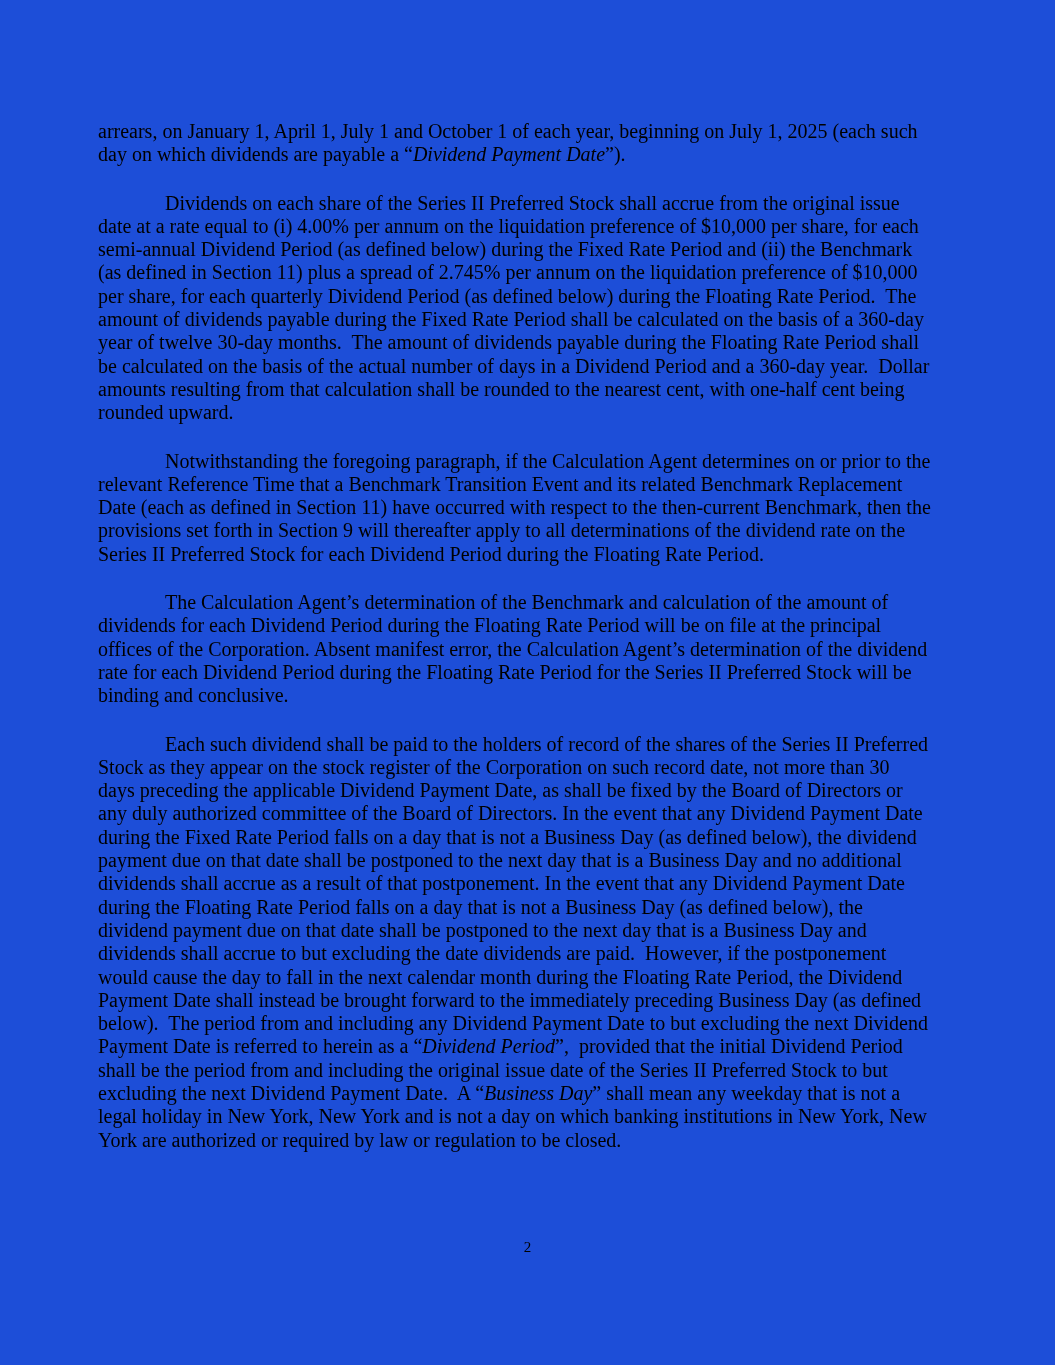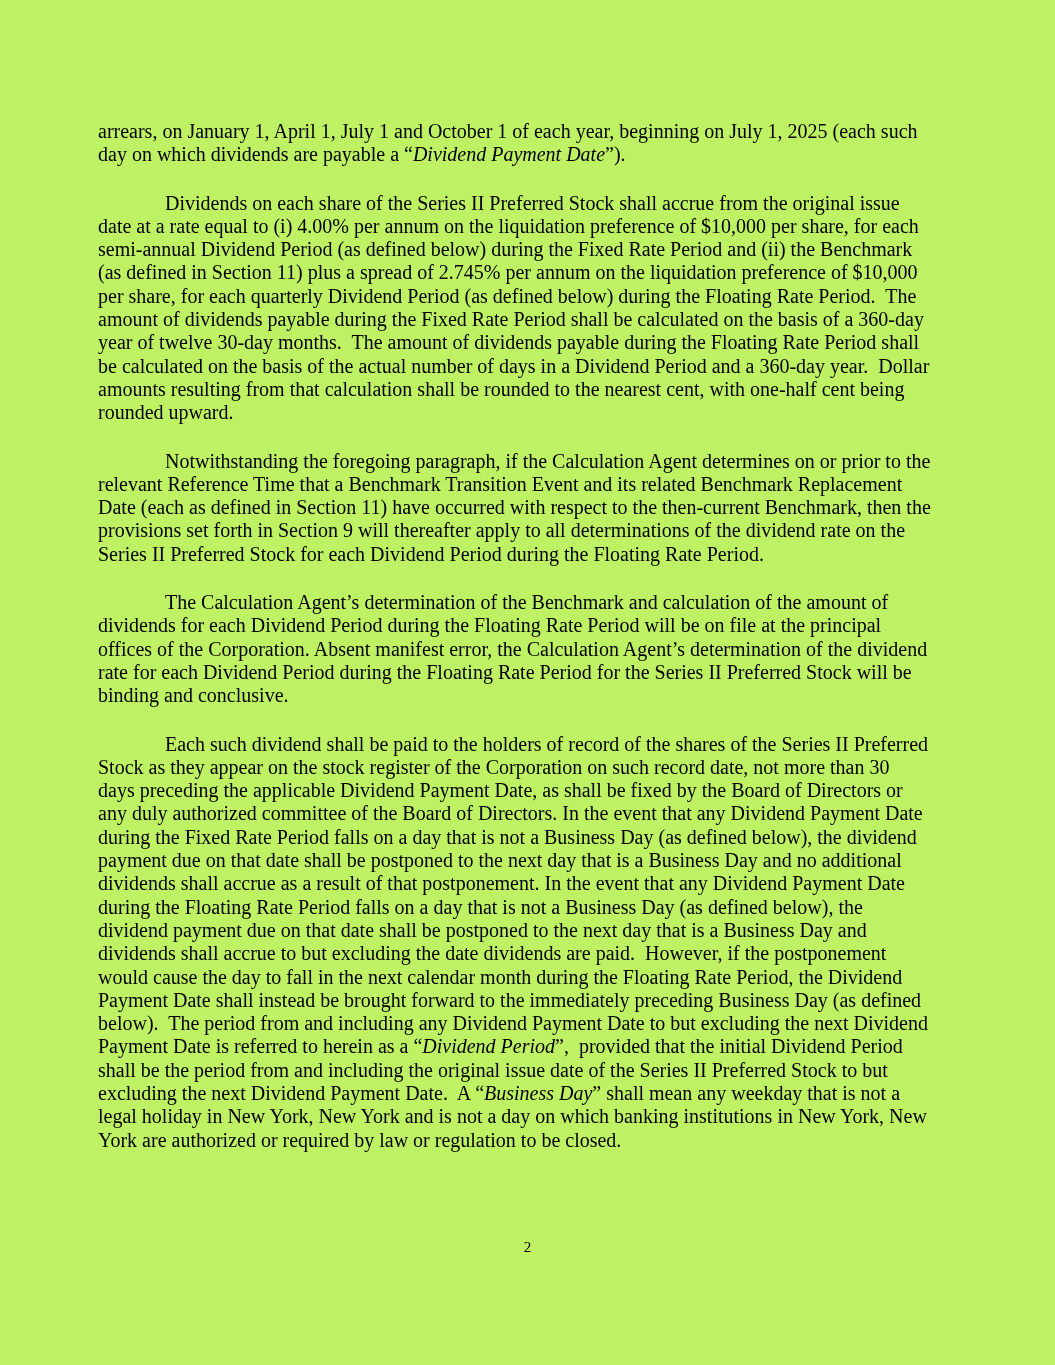--- a/index.html
+++ b/index.html
@@ -4,21 +4,21 @@
 <style>
   html, body {
     margin: 0;
     padding: 0;
     background: #ffffff;
   }
   .page {
     position: relative;
     width: 1055px;
     height: 1365px;
-    background: #bef264;
+    background: #1d4ed8;
     font-family: "Liberation Serif", "DejaVu Serif", serif;
     color: #000000;
     overflow: hidden;
   }
   .doc-body {
     position: absolute;
     left: 98px;
     top: 120px;
     width: 833px;
   }

